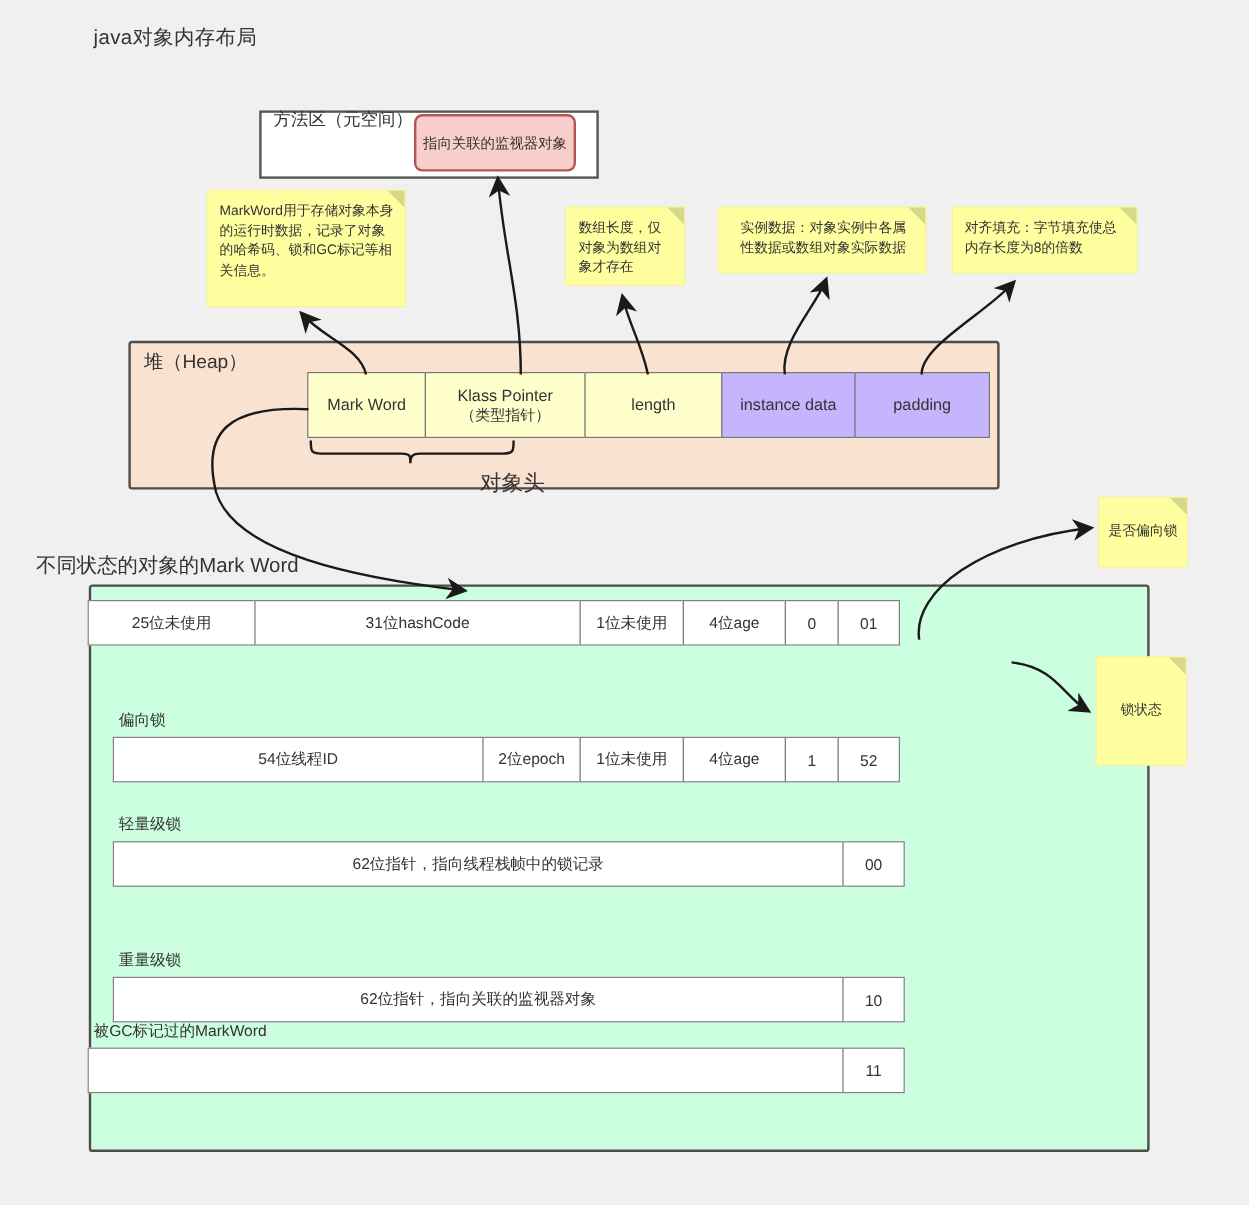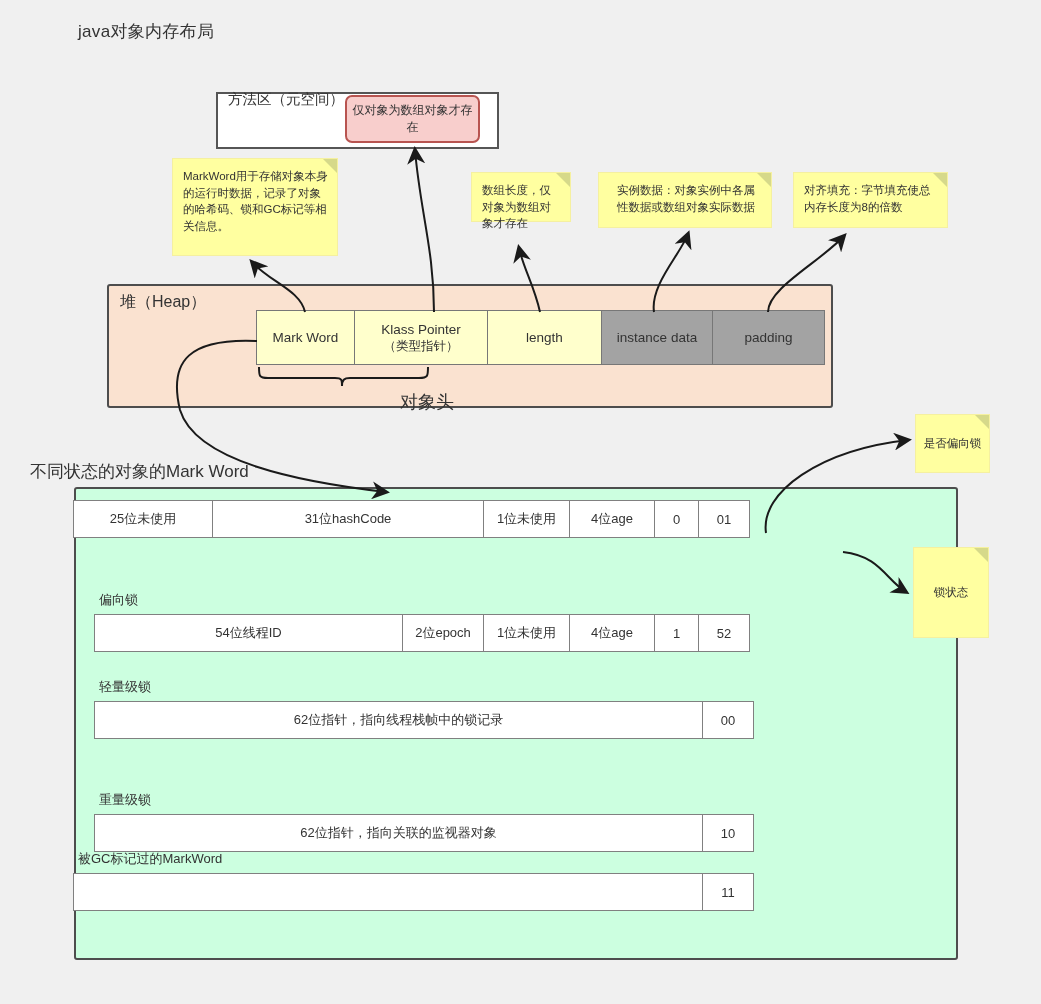--- a/index.html
+++ b/index.html
@@ -45,42 +45,42 @@
     padding:9px 9px 6px 10px;
     box-sizing:border-box;
     position:absolute;
   }
   .note .fold{
     position:absolute;right:0;top:0;width:0;height:0;
     border-left:14px solid transparent;
     border-top:14px solid #d6d98a;
   }
   .note-markword{left:172px;top:158px;width:166px;height:98px;}
-  .note-length{left:471px;top:172px;width:100px;height:50px;}
+  .note-length{left:471px;top:172px;width:100px;height:66px;}
   .note-instance{left:598px;top:172px;width:174px;height:56px;padding-left:18px;}
   .note-padding{left:793px;top:172px;width:155px;height:56px;}
   .note-biased{left:915px;top:414px;width:75px;height:59px;
      display:flex;align-items:center;justify-content:center;padding:0;}
   .note-lockstate{left:913px;top:547px;width:76px;height:91px;
      display:flex;align-items:center;justify-content:center;padding:0;}
 
   
   .heap{
     left:107px;top:284px;width:726px;height:124px;
     background:#fae2d0;border:2px solid #4d4d4d;border-radius:3px;
   }
   .heap-label{left:120px;top:292px;font-size:16px;color:#333;}
   .obj-row{left:257px;top:310px;height:55px;display:flex;}
   .cell{
     border:1px solid #777777;margin-left:-1px;
     display:flex;flex-direction:column;align-items:center;justify-content:center;
     font-size:13.5px;color:#333;text-align:center;line-height:17px;
   }
   .cell.yellow{background:#ffffcc;}
-  .cell.green{background:#a3a3a3;}
+  .cell.green{background:#c4b5fd;}
   .cell .sub{font-size:12.5px;}
   .c-mark{width:97px;}
   .c-klass{width:132px;}
   .c-length{width:113px;}
   .c-instance{width:110px;}
   .c-padding{width:111px;}
   .obj-head-label{left:400px;top:390px;font-size:18px;color:#333;}
 
   
   .mw-panel{
@@ -111,21 +111,21 @@
 </style>
 </head>
 <body>
 
 <div id="root">
 
   <div class="abs page-title">java对象内存布局</div>
 
   <div class="abs method-area"></div>
   <div class="abs method-area-label">方法区（元空间）</div>
-  <div class="abs class-meta">仅对象为数组对象才存在</div>
+  <div class="abs class-meta">指向关联的监视器对象</div>
 
   <div class="abs heap"></div>
   <div class="abs heap-label">堆（Heap）</div>
 
   <div class="abs obj-row">
     <div class="cell yellow c-mark">
       <span>Mark Word</span>
     </div>
     <div class="cell yellow c-klass">
       <span>Klass Pointer</span>

